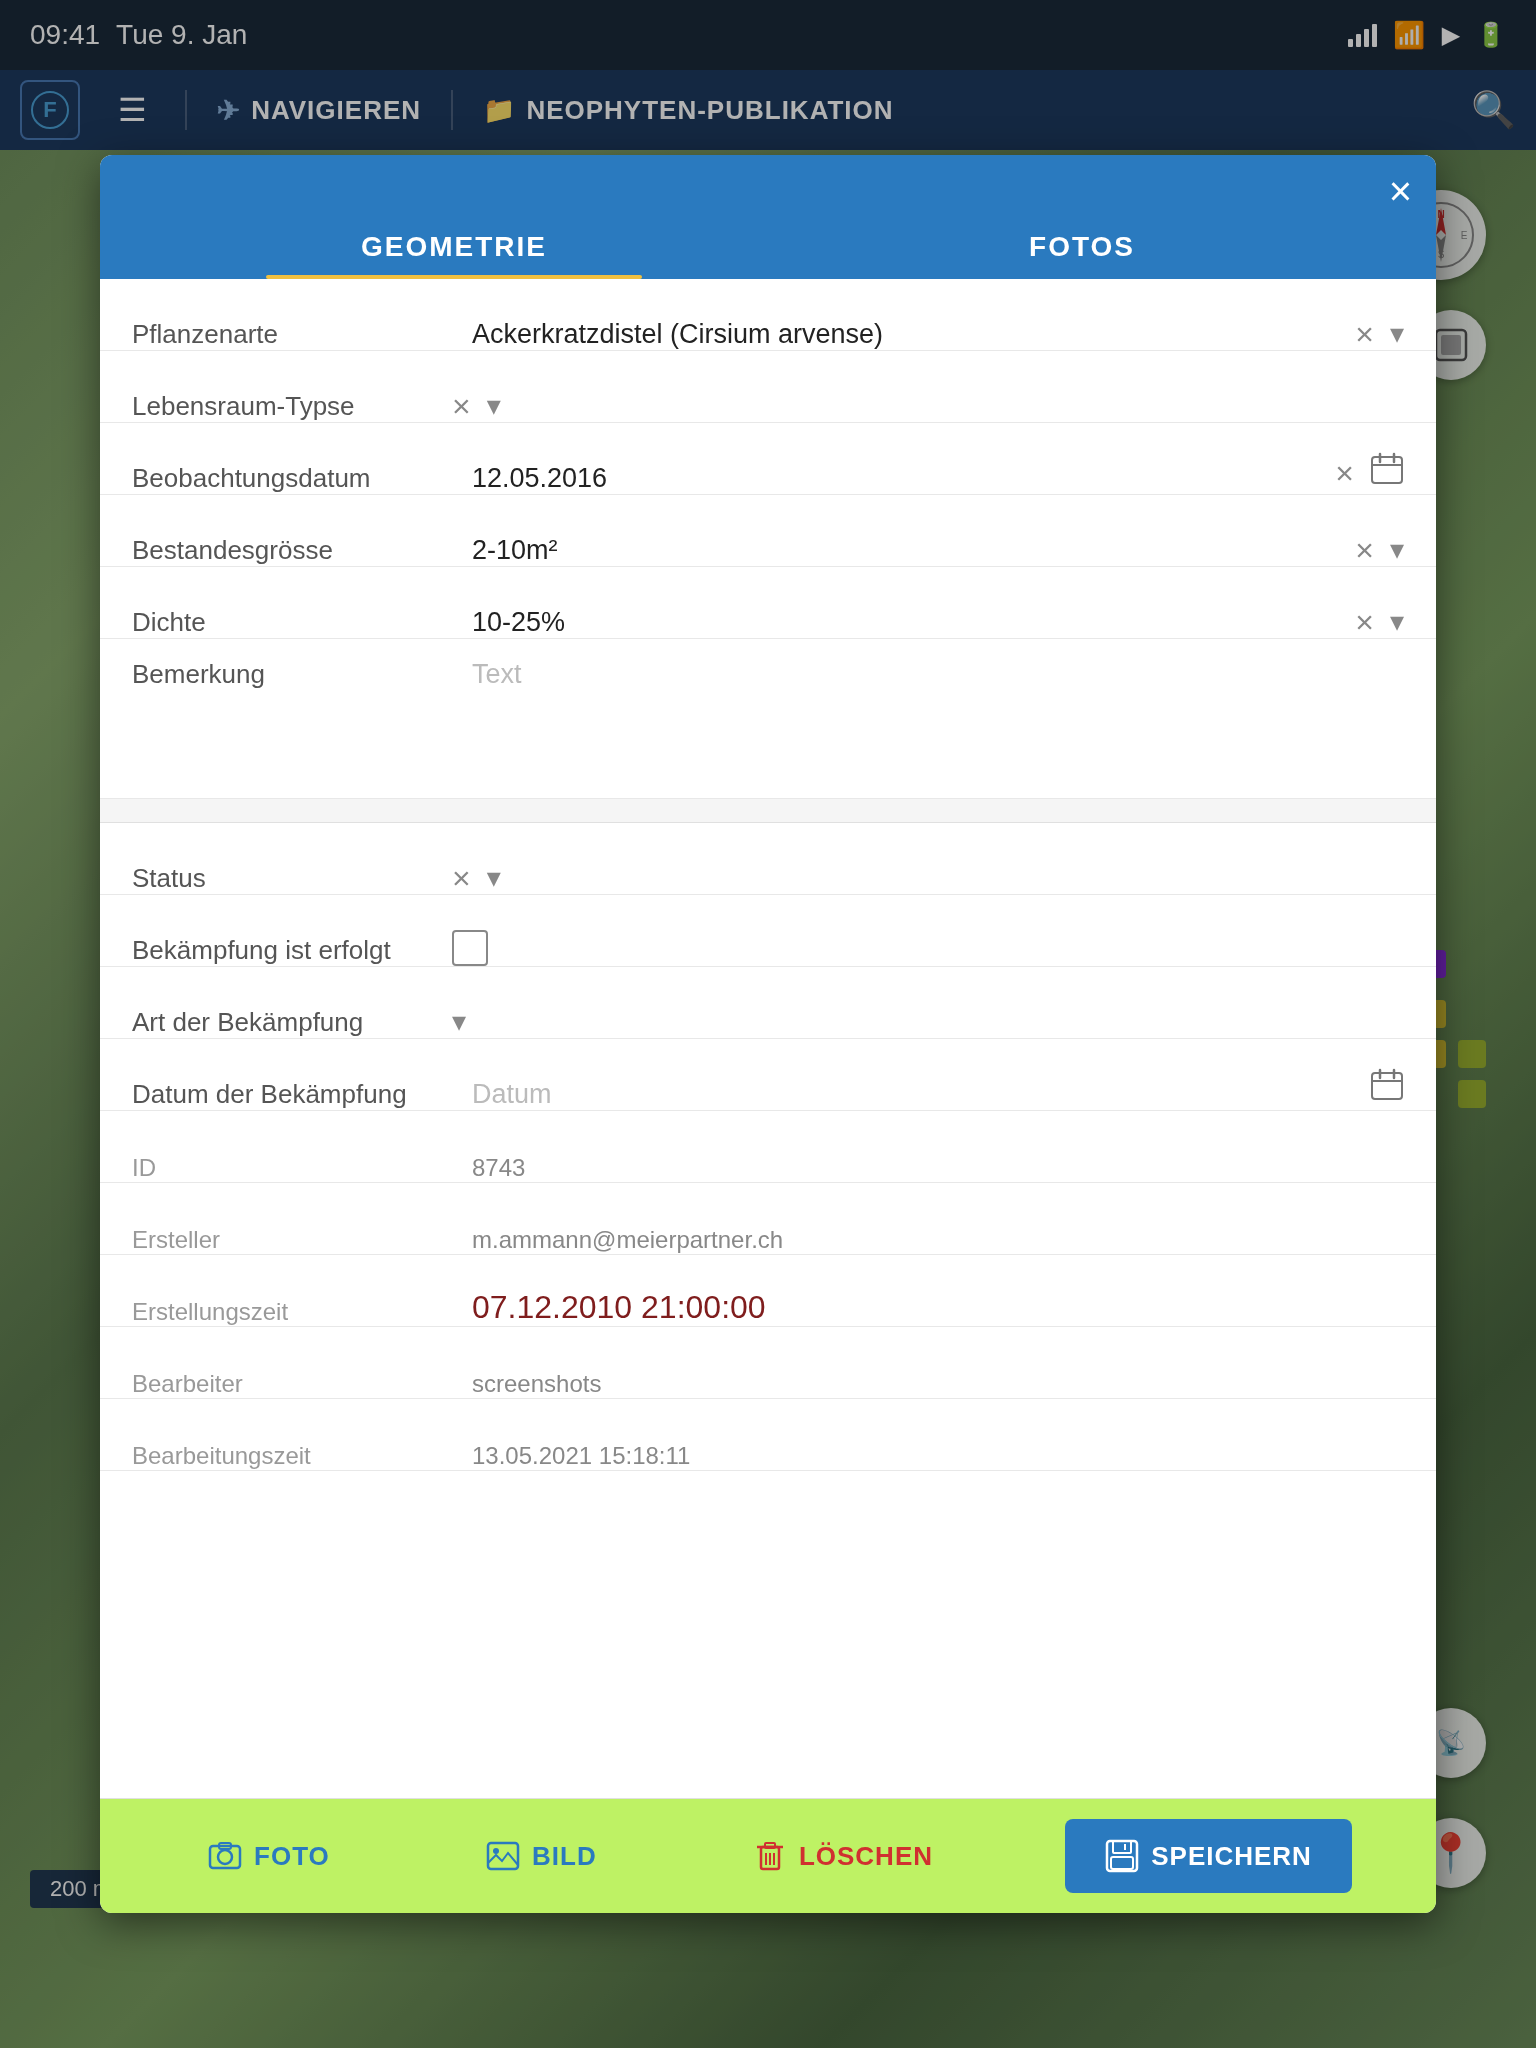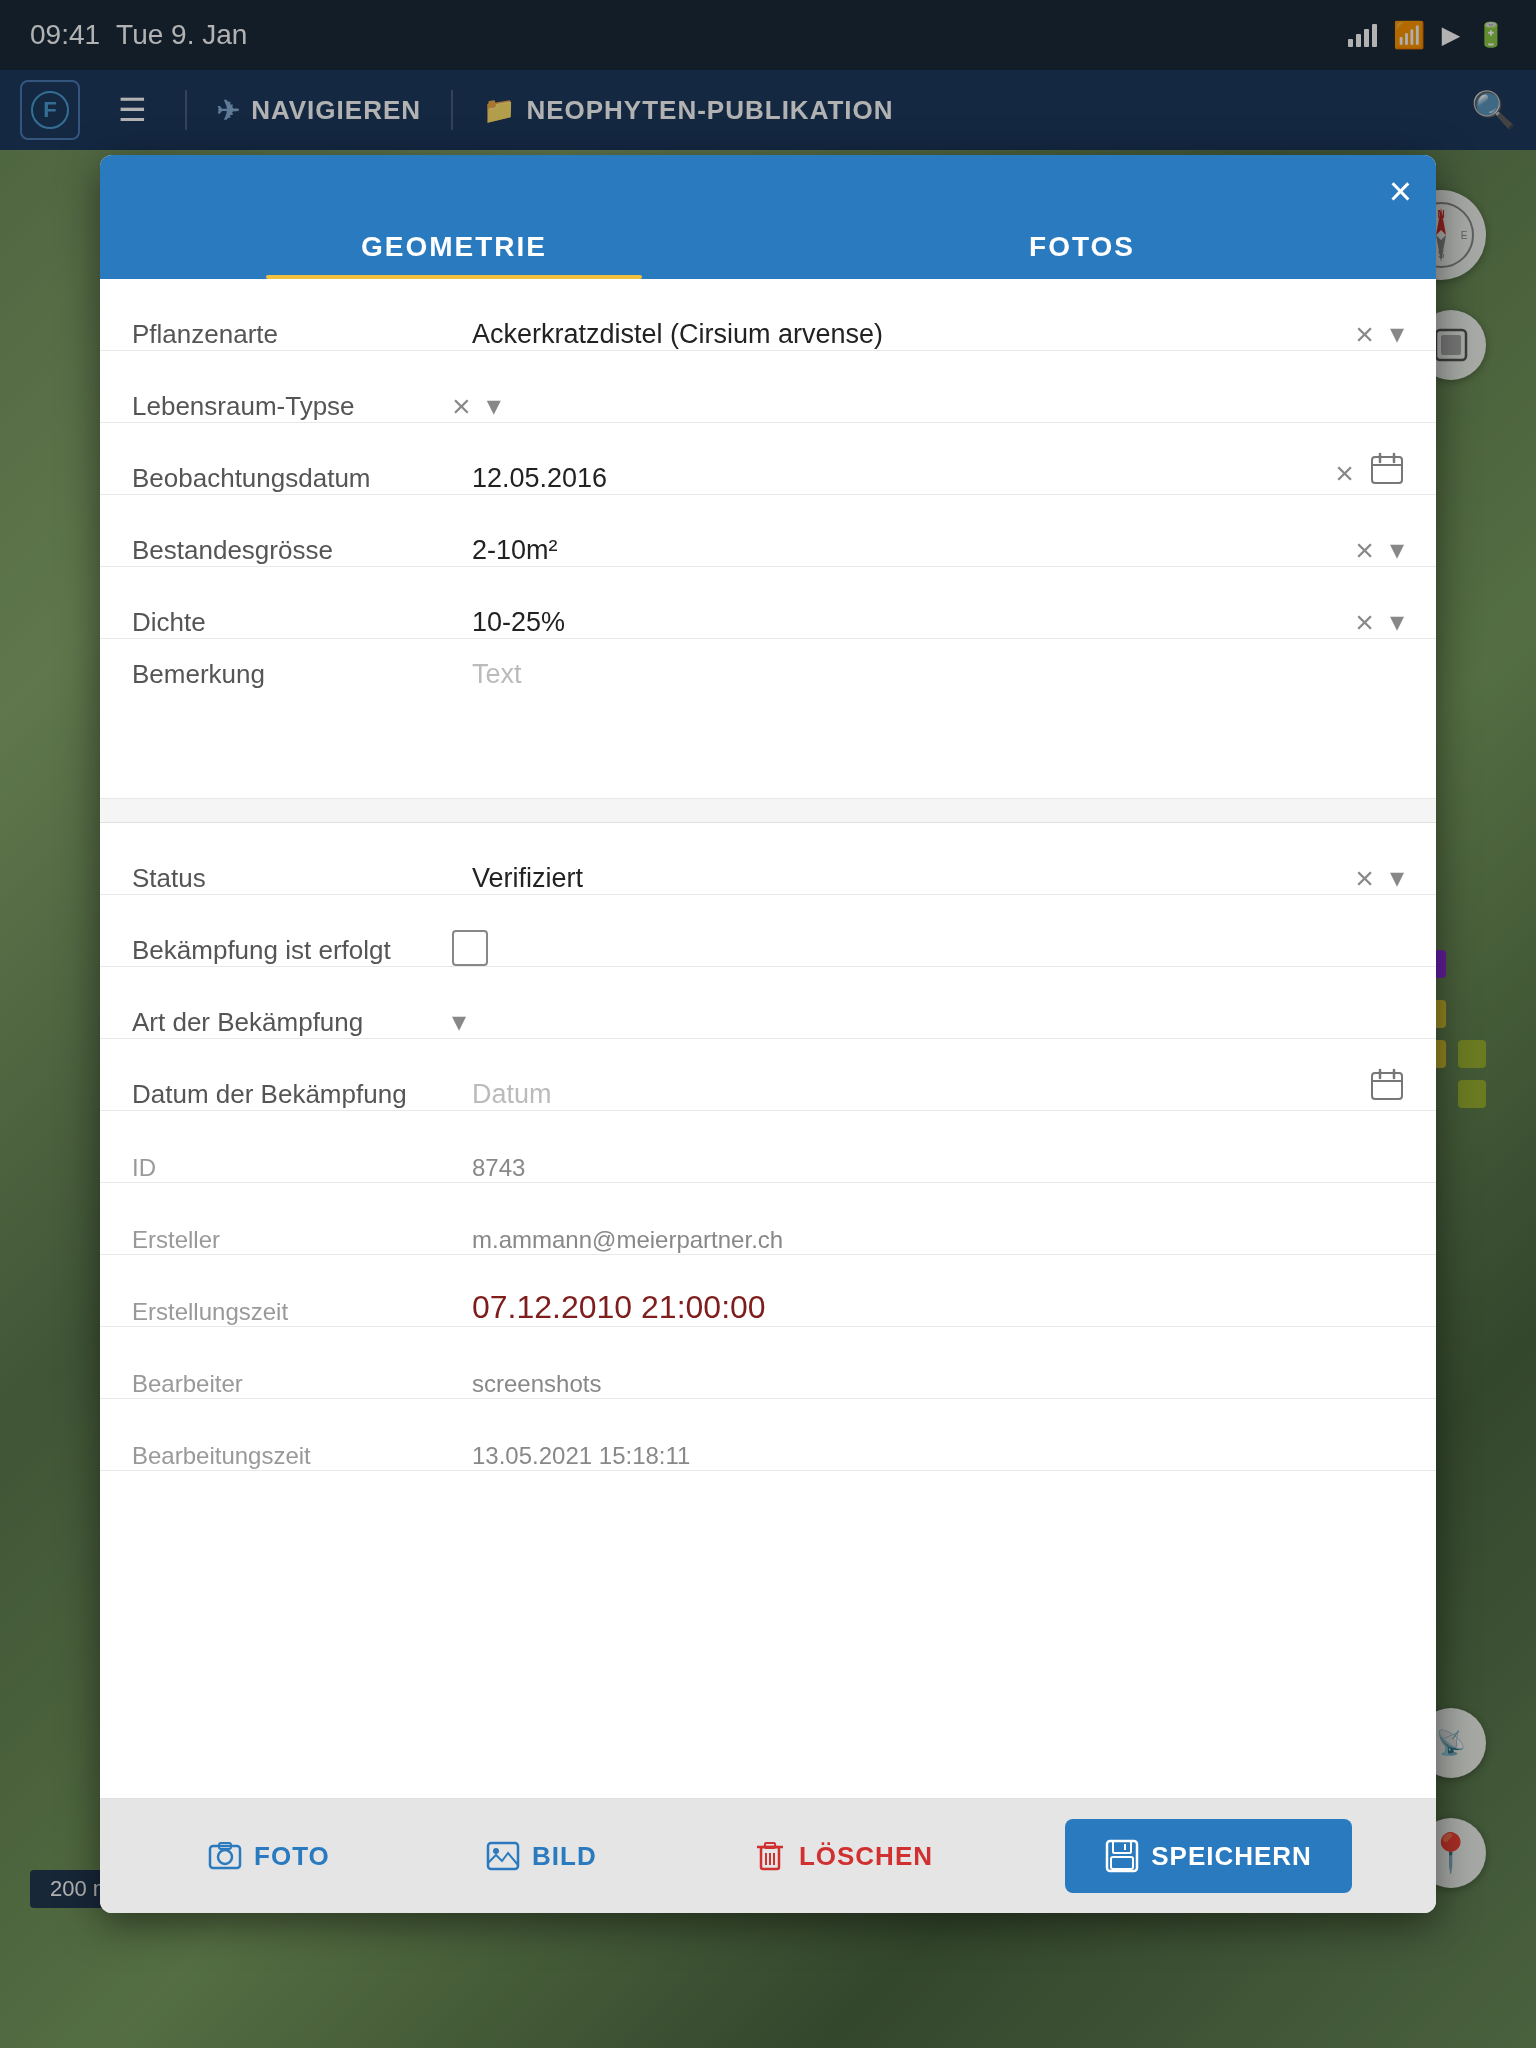--- a/index.html
+++ b/index.html
@@ -315,21 +315,21 @@
     }
 
     
     .modal-footer {
       flex-shrink: 0;
       border-top: 1px solid #e0e0e0;
       display: flex;
       align-items: center;
       justify-content: space-around;
       padding: 20px 30px;
-      background: #e5e5e5;
+      background: #bef264;
     }
 
     .footer-btn {
       display: flex;
       align-items: center;
       gap: 12px;
       font-size: 26px;
       font-weight: 600;
       letter-spacing: 1px;
       cursor: pointer;
@@ -552,21 +552,20 @@
 
     <div class="form-row tall">
       <span class="form-label">Bemerkung</span>
       <span class="form-value placeholder">Text</span>
     </div>
 
     <div class="section-spacer"></div>
 
     <div class="form-row">
       <span class="form-label">Status</span>
-      <span class="form-value">Verifiziert</span>
       <div class="form-controls">
         <span class="form-clear-btn">×</span>
         <span class="form-dropdown-btn">▾</span>
       </div>
     </div>
 
     <div class="form-row">
       <span class="form-label">Bekämpfung ist erfolgt</span>
       <div class="form-checkbox"></div>
     </div>

